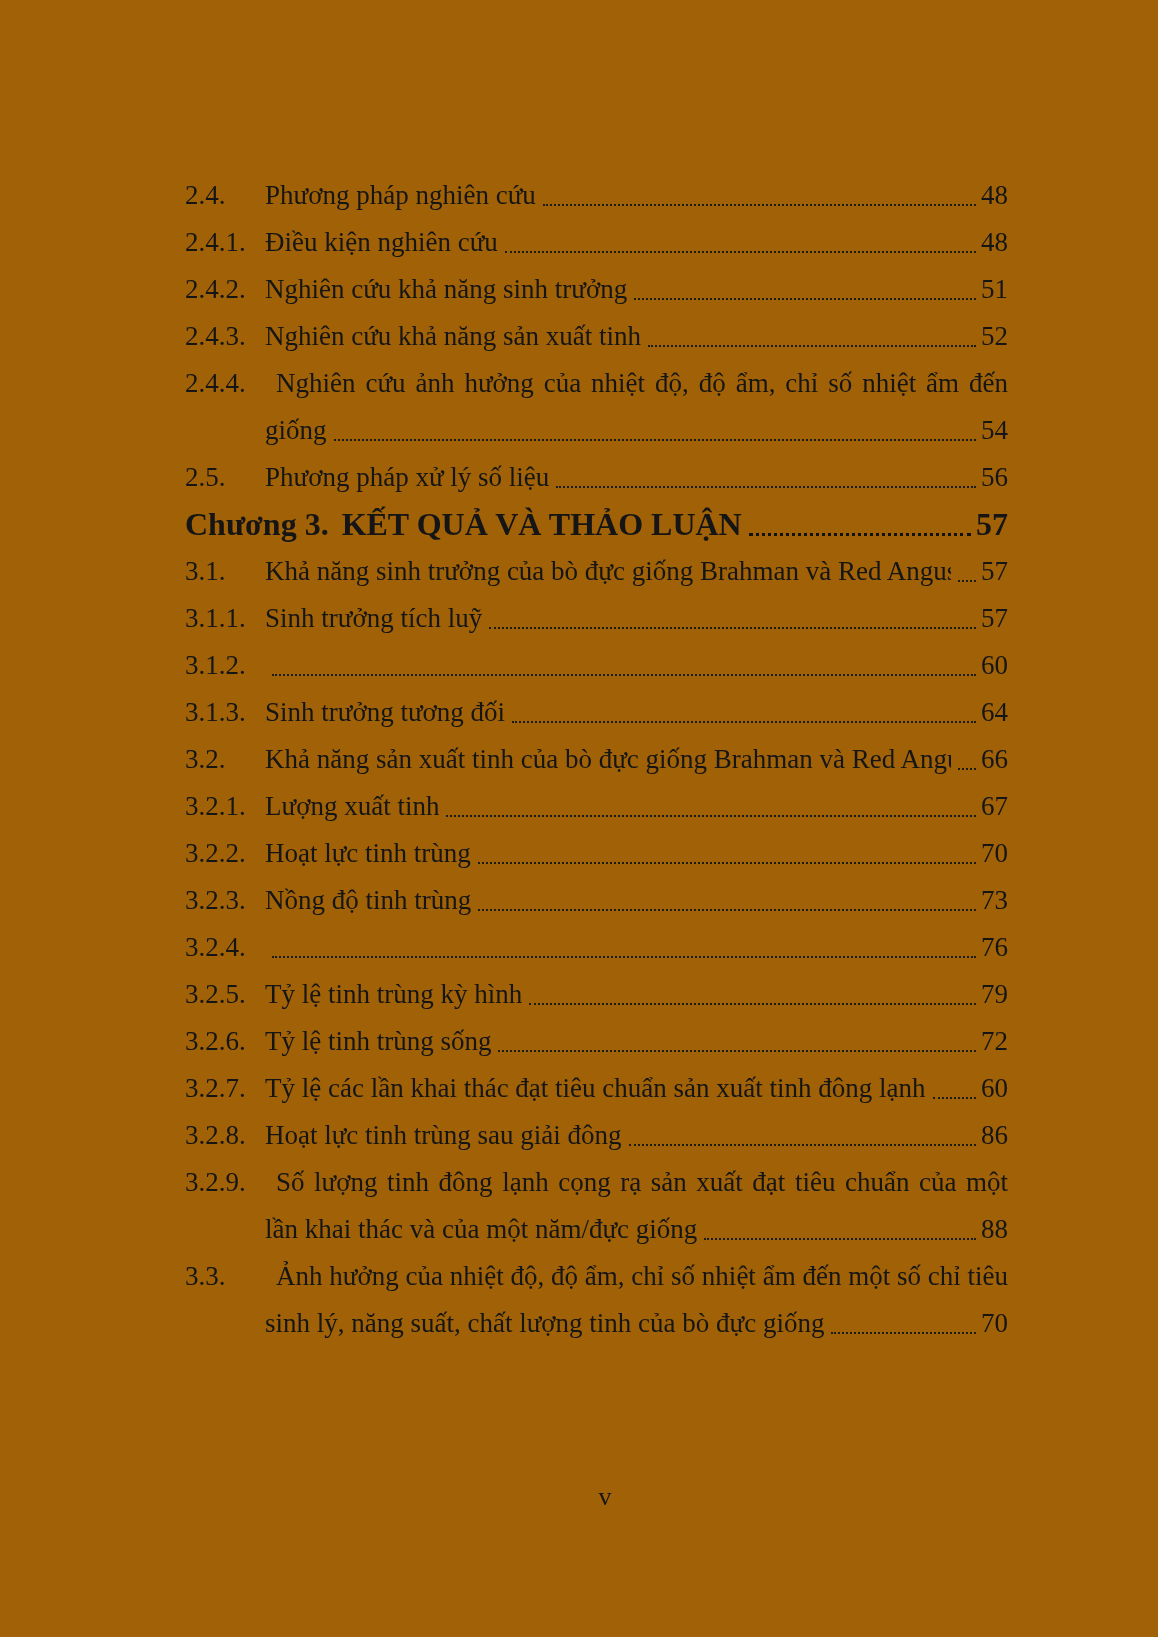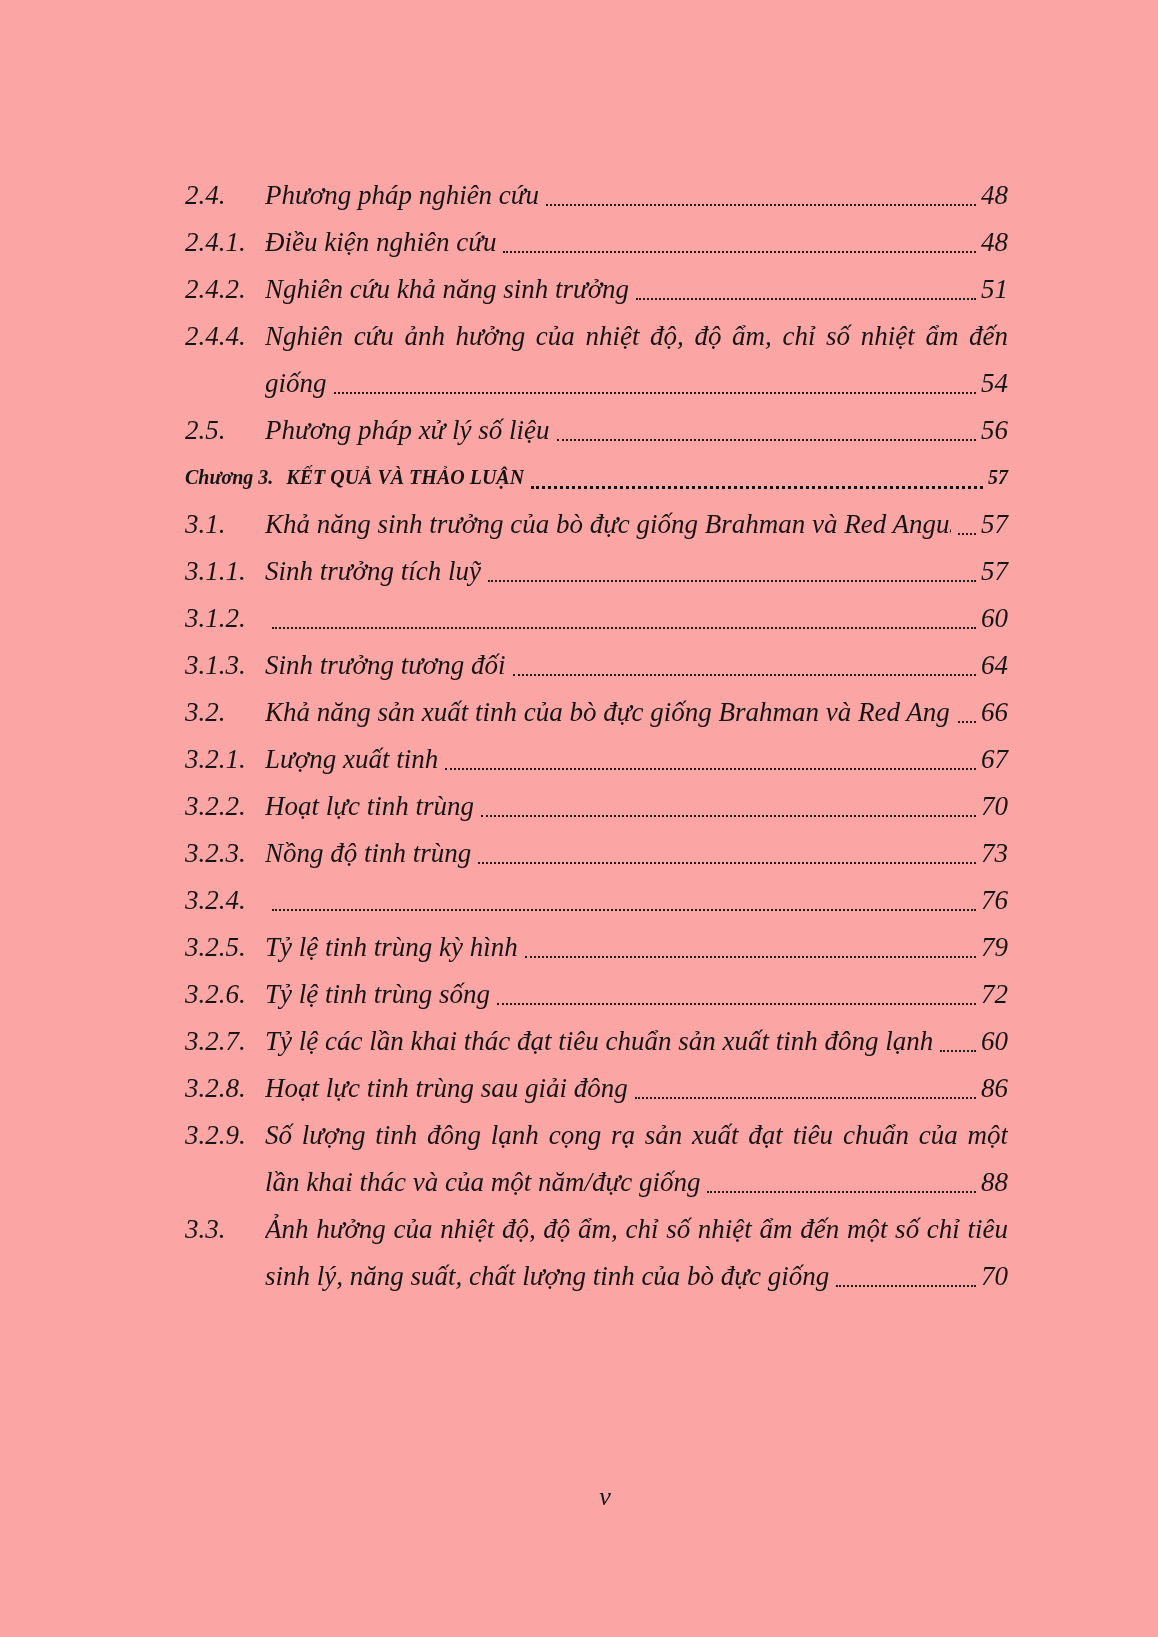--- a/index.html
+++ b/index.html
@@ -1,26 +1,25 @@
 <!DOCTYPE html>
 <html><head>
 <meta charset="utf-8">
 <style>
   html, body { margin: 0; padding: 0; background: #e8e8e8; }
   .page {
     position: relative;
     width: 1158px;
     height: 1637px;
     margin: 0 auto;
-    background: #fca5a5;
+    background: #a16207;
     color: #151515;
     font-family: "Liberation Serif", "DejaVu Serif", serif;
     font-size: 27px;
     overflow: hidden;
-    font-style: italic;
   }
   .toc {
     position: absolute;
     top: 172px;
     left: 185px;
     right: 150px;
   }
   .row {
     display: flex;
     height: 47px;
@@ -44,23 +43,24 @@
   }
   .pageno {
     flex: 0 0 auto;
     text-align: left;
   }
   
   .row.fill .title {
     flex: 1 1 auto;
     text-align: justify;
     text-align-last: justify;
+    margin-left: 11px;
   }
   
-  .row.chapter { font-weight: bold; font-size: 20px; }
+  .row.chapter { font-weight: bold; font-size: 32px; }
   .row.chapter .num { flex: 0 0 auto; padding-right: 13px; }
   .row.chapter .leader { border-bottom: 3px dotted #111; margin-bottom: 12px; }
   .footer {
     position: absolute;
     top: 1482px;
     left: 0;
     width: 100%;
     text-align: center;
     font-size: 26px;
     padding-left: 52px;
@@ -84,20 +84,26 @@
         <span class="title">Điều kiện nghiên cứu</span>
         <span class="leader"></span>
         <span class="pageno">48</span>
     </div>
     <div class="row">
       <span class="num">2.4.2.</span>
         <span class="title">Nghiên cứu khả năng sinh trưởng</span>
         <span class="leader"></span>
         <span class="pageno">51</span>
     </div>
+    <div class="row">
+      <span class="num">2.4.3.</span>
+        <span class="title">Nghiên cứu khả năng sản xuất tinh</span>
+        <span class="leader"></span>
+        <span class="pageno">52</span>
+    </div>
     <div class="row fill">
       <span class="num">2.4.4.</span>
         <span class="title">Nghiên cứu ảnh hưởng của nhiệt độ, độ ẩm, chỉ số nhiệt ẩm đến</span>
     </div>
     <div class="row">
       <span class="num"></span>
         <span class="title">giống</span>
         <span class="leader"></span>
         <span class="pageno">54</span>
     </div>

